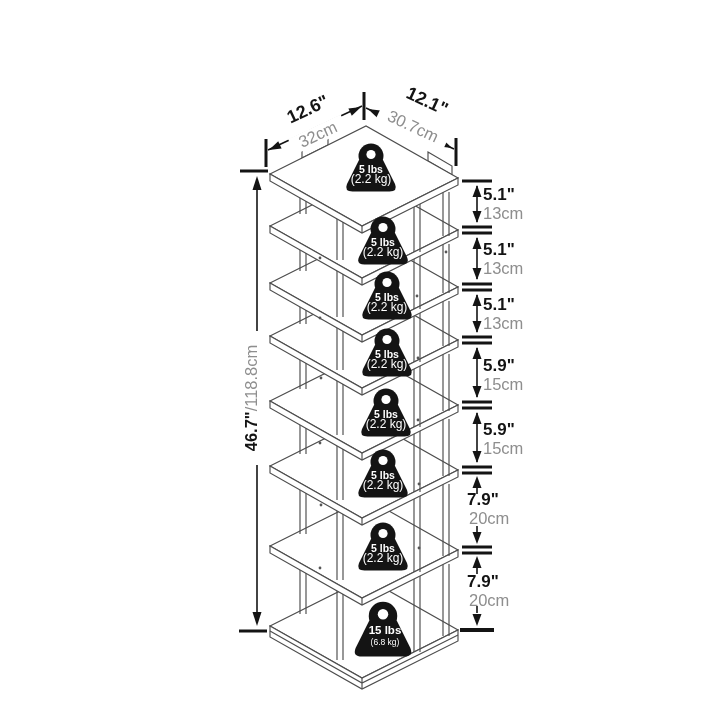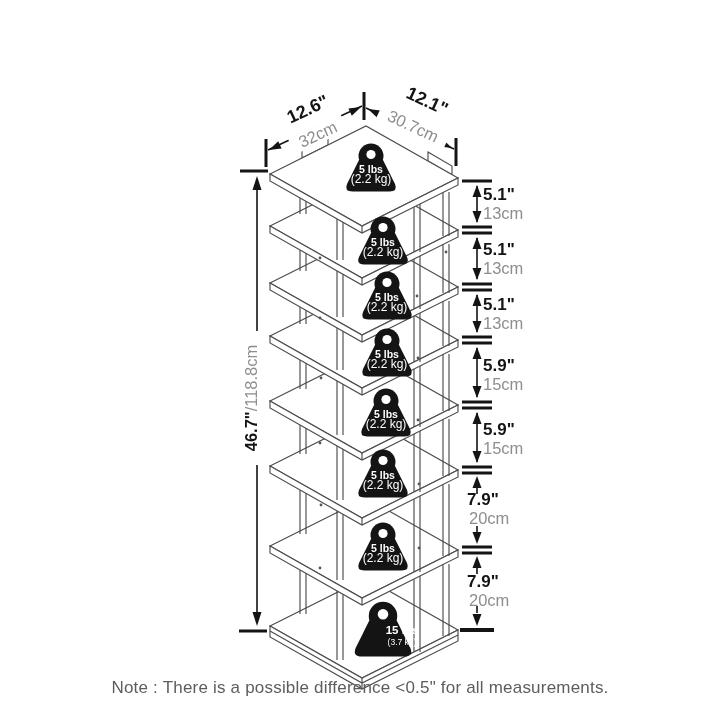--- a/index.html
+++ b/index.html
@@ -205,20 +205,19 @@
     <div class="wt-kg">(2.2 kg)</div>
   </div>
   <div class="wt-label" style="left:351px;top:469px;">
     <div class="wt-lbs">5 lbs</div>
     <div class="wt-kg">(2.2 kg)</div>
   </div>
   <div class="wt-label" style="left:351px;top:542px;">
     <div class="wt-lbs">5 lbs</div>
     <div class="wt-kg">(2.2 kg)</div>
   </div>
-  <div class="wt-label big" style="left:370px;top:624px;">
+  <div class="wt-label big" style="left:353px;top:624px;">
     <div class="wt-lbs">15 lbs</div>
-    <div class="wt-kg">(3.7 kg)</div>
-  </div>
-
-  <div class="note">Note : There is a possible difference &lt;0.5" for all measurements.</div>
+    <div class="wt-kg">(6.8 kg)</div>
+  </div>
+
 
 </div>
 
 </body></html>

